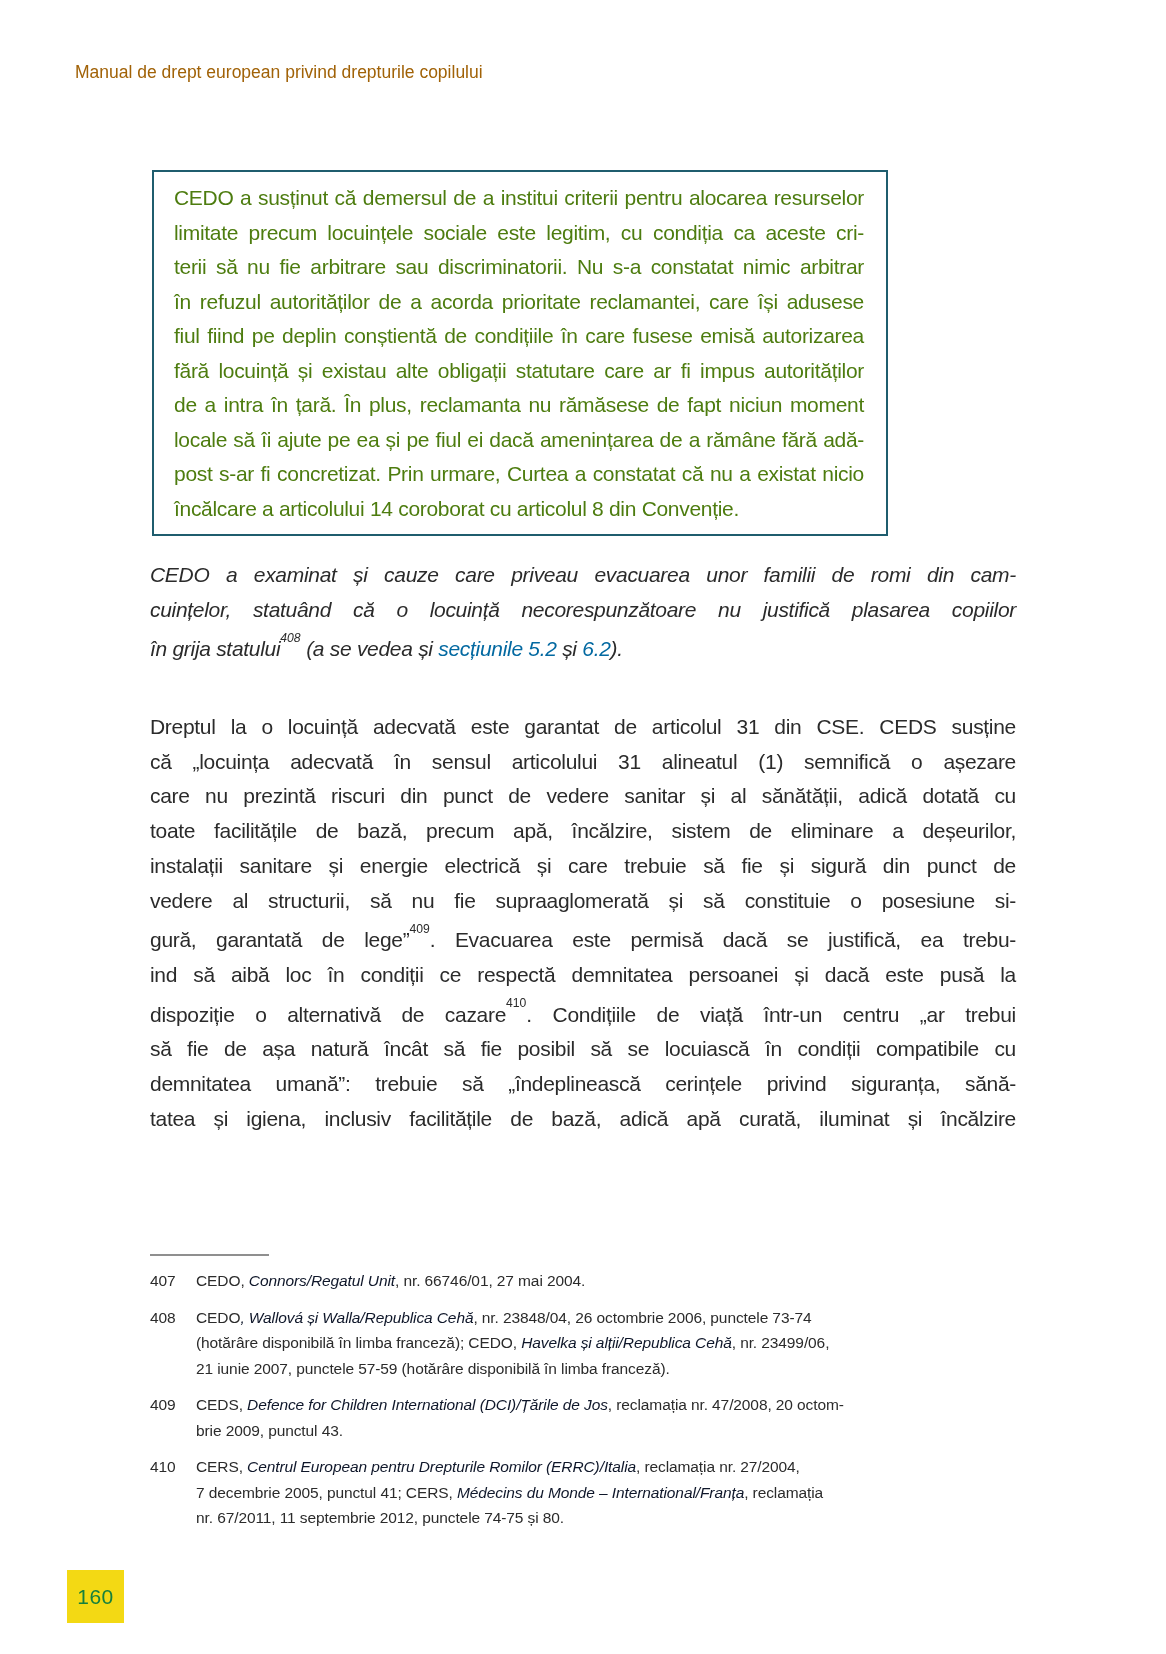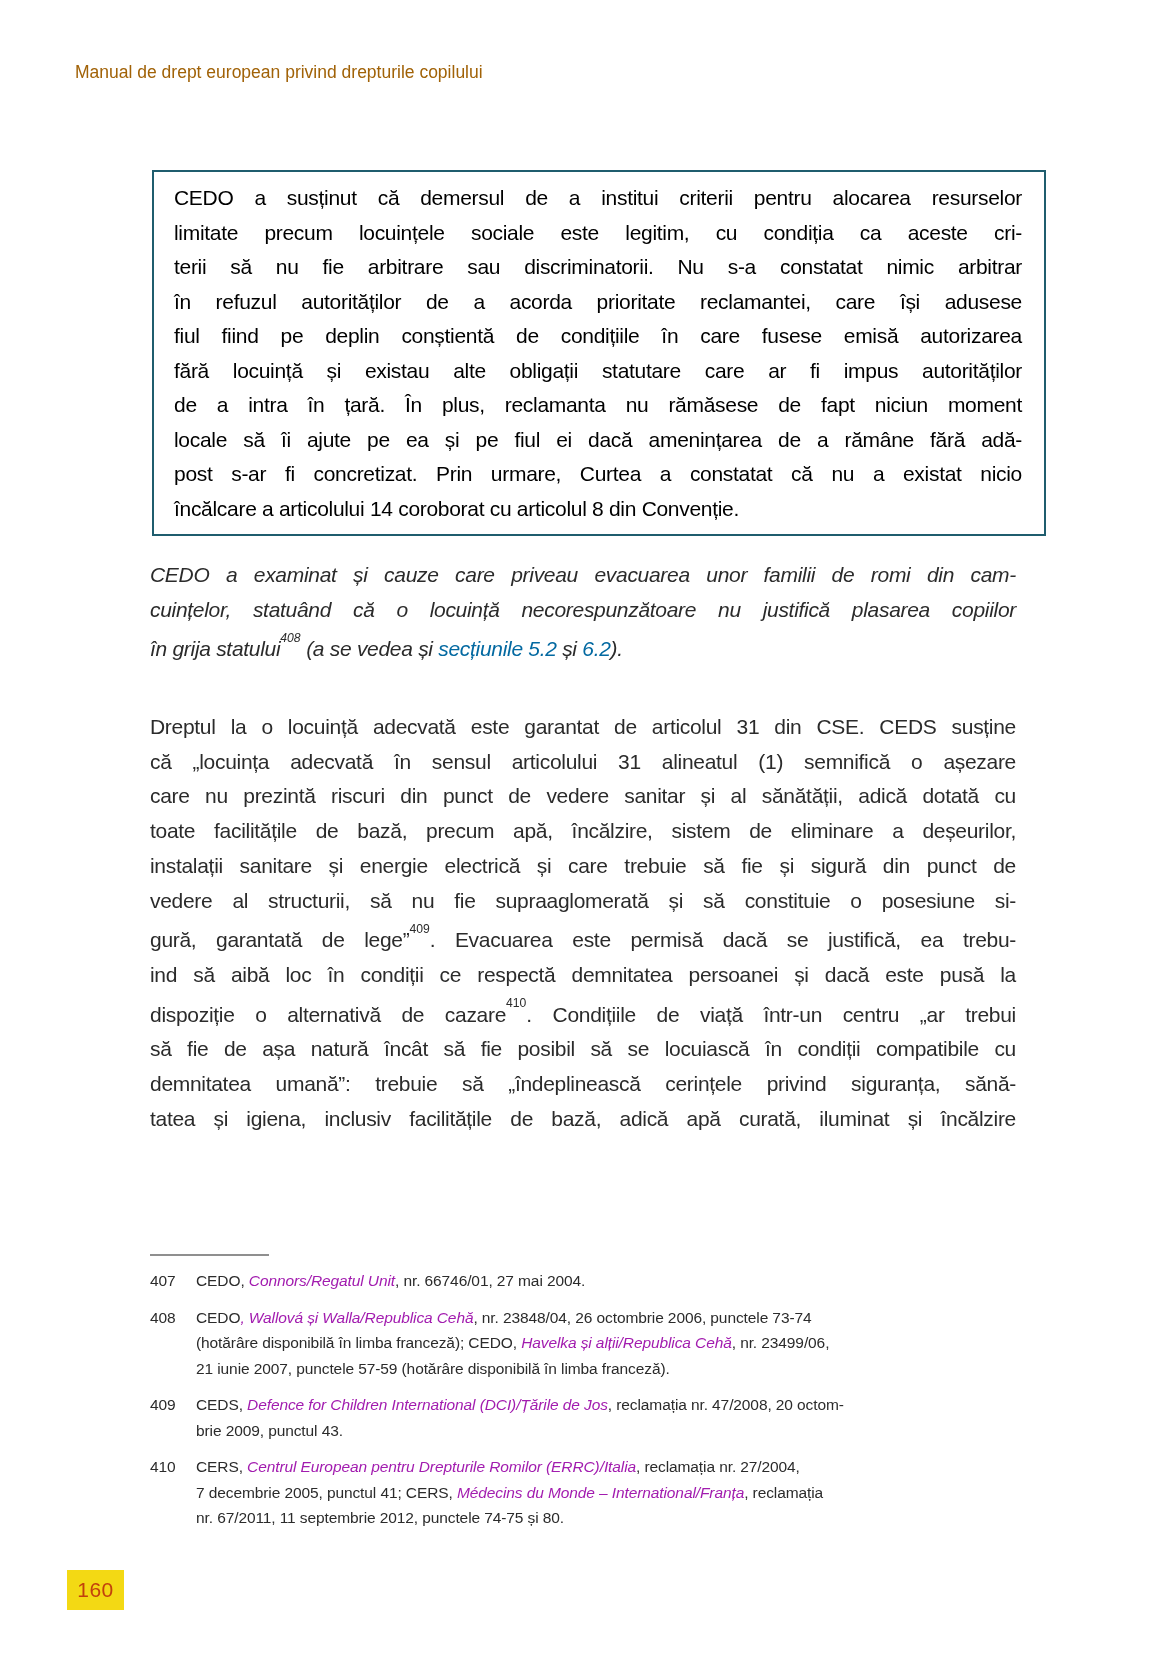--- a/index.html
+++ b/index.html
@@ -6,50 +6,50 @@
   body{
     width:1166px;height:1654px;background:#ffffff;position:relative;
     font-family:"Liberation Sans","DejaVu Sans",sans-serif;color:#2e2e2e;
     -webkit-font-smoothing:antialiased;
   }
   .running-header{
     position:absolute;left:75px;top:62px;font-size:17.5px;color:#a16207;
     letter-spacing:0;
   }
   .case-box{
-    position:absolute;left:152px;top:170px;width:894px;box-sizing:border-box;
+    position:absolute;left:152px;top:170px;width:736px;box-sizing:border-box;
     border:2px solid #1f5d6e;padding:9px 22px 8px 20px;
-    font-size:21px;line-height:34.5px;letter-spacing:-0.3px;color:#000000;
+    font-size:21px;line-height:34.5px;letter-spacing:-0.3px;color:#4d7c0f;
   }
   .body-para{
     position:absolute;left:150px;width:866px;
     font-size:21px;line-height:34.7px;letter-spacing:-0.3px;color:#2b2b2b;
   }
   .para-1{top:558px;font-style:italic;}
   .para-2{top:710px;}
   .line{text-align:justify;}
   .line.jl{text-align-last:justify;}
   .fn-ref{font-size:0.58em;position:relative;top:-0.52em;letter-spacing:0;}
   .link{color:#0369a1;}
-  .case-name{color:#a21caf;font-style:italic;}
+  .case-name{color:#0f172a;font-style:italic;}
   .fn-rule{
     position:absolute;left:150px;top:1254px;width:119px;height:2px;background:#8f8f8f;
   }
   .footnotes{
     position:absolute;left:150px;top:1268px;width:866px;
     font-size:15.5px;line-height:25.5px;color:#2b2b2b;letter-spacing:-0.1px;
   }
   .footnote{display:flex;margin-bottom:11px;}
   .fn-num{flex:0 0 46px;width:46px;}
   .fn-text{flex:1;}
   .fn-line{text-align:left;}
   .page-badge{
-    position:absolute;left:67px;top:1570px;width:57px;height:40px;
+    position:absolute;left:67px;top:1570px;width:57px;height:53px;
     background:#f3d914;display:flex;align-items:center;justify-content:center;
-    font-size:21px;color:#c2410c;letter-spacing:0.5px;
+    font-size:21px;color:#15803d;letter-spacing:0.5px;
   }
 </style>
 </head>
 <body>
 
 <div class="running-header">Manual de drept european privind drepturile copilului</div>
 
 <div class="case-box">
   <div class="line jl">CEDO a susținut că demersul de a institui criterii pentru alocarea resurselor</div>
   <div class="line jl">limitate precum locuințele sociale este legitim, cu condiția ca aceste cri-</div>

